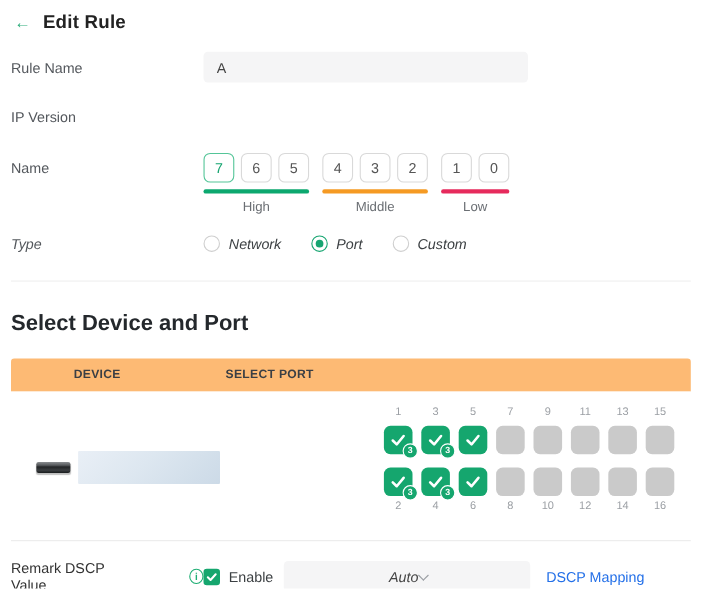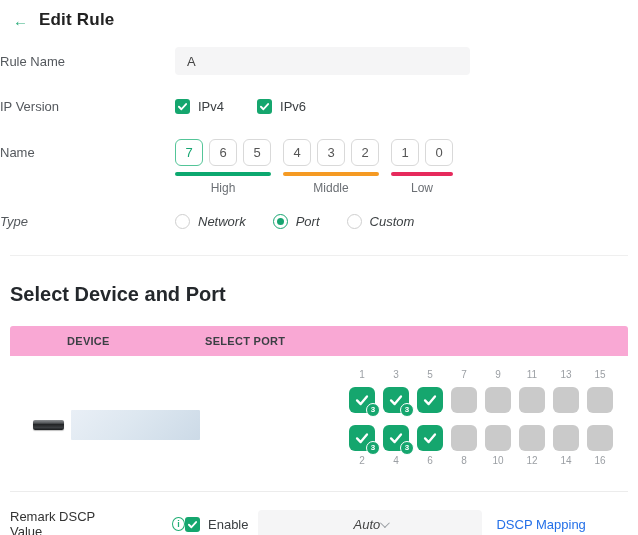--- a/index.html
+++ b/index.html
@@ -9,21 +9,21 @@
     font-family: "Liberation Sans", sans-serif;
     color:#333; font-size:13px;
   }
 
   
   .header { display:flex; align-items:center; gap:11px; padding:10px 0 0 13px; }
   .back-arrow { color:#2fae7d; font-size:15px; line-height:1; cursor:pointer; }
   .page-title { font-size:17px; font-weight:700; color:#222; letter-spacing:.2px; }
 
   
-  .form { }
+  .form { padding-left:10px; }
   .row { display:flex; align-items:center; }
   .row-label { width:175px; color:#54585d; font-size:13px; flex-shrink:0; }
 
   .row-rule-name { margin-top:17px; }
   .text-input {
     width:295px; height:28px; background:#f5f5f6; border:none; border-radius:4px;
     padding:0 12px; font-size:13px; color:#444; font-family:"Liberation Sans",sans-serif;
     outline:none;
   }
 
@@ -61,21 +61,21 @@
   }
   .radio.selected { border-color:#17a571; }
   .radio.selected::after { content:""; width:7px; height:7px; border-radius:50%; background:#17a571; }
 
   .divider { border-top:1px solid #efefef; margin:26px 10px 0 10px; }
 
   
   .section-title { font-size:20px; font-weight:700; color:#24282c; margin:27px 0 0 10px; }
   .device-table { margin:20px 10px 0 10px; }
   .table-header {
-    position:relative; height:30px; background:#f9a8d4; border-radius:3px 3px 0 0;text-decoration:underline;
+    position:relative; height:30px; background:#fdba74; border-radius:3px 3px 0 0;text-decoration:underline;
   }
   .th { position:absolute; top:9px; font-size:11px; font-weight:700; color:#3b3f44; letter-spacing:.3px; }
   .th-device { left:57px; }
   .th-port { left:195px; }
   .device-row { position:relative; height:136px; background:#fff; border-bottom:1px solid #ececec; }
 
   .device-cell { position:absolute; left:23px; top:54px; display:flex; align-items:center; gap:7px; }
   .switch-device {
     width:31px; height:10px; border-radius:2px;
     background:linear-gradient(180deg,#8a8d90 0%,#55585b 30%,#232527 45%,#3a3d40 75%,#191b1d 100%);
@@ -133,38 +133,20 @@
 
 <div class="form">
 
   <div class="row row-rule-name">
     <span class="row-label">Rule Name</span>
     <input class="text-input" type="text" value="A" style="">
   </div>
 
   <div class="row row-ip">
     <span class="row-label">IP Version</span>
-    <div id="ip-options" style="display:flex;">
-        <div class="checkbox-option">
-          <span class="checkbox">
-            <svg viewBox="0 0 20 20" width="11" height="11">
-              <path d="M3.5 10.5 L8 15 L16.5 5.5" fill="none" stroke="#fff" stroke-width="3.4" stroke-linecap="round" stroke-linejoin="round"></path>
-            </svg>
-          </span>
-          <span class="option-label">IPv4</span>
-        </div>
-        <div class="checkbox-option">
-          <span class="checkbox">
-            <svg viewBox="0 0 20 20" width="11" height="11">
-              <path d="M3.5 10.5 L8 15 L16.5 5.5" fill="none" stroke="#fff" stroke-width="3.4" stroke-linecap="round" stroke-linejoin="round"></path>
-            </svg>
-          </span>
-          <span class="option-label">IPv6</span>
-        </div>
-      </div>
   </div>
 
   <div class="row row-queue">
     <span class="row-label">Name</span>
     <div id="queue-groups" class="queue-groups">
         <div class="queue-group">
           <div class="queue-buttons">
             <div class="queue-btn selected">7</div>
             <div class="queue-btn">6</div>
             <div class="queue-btn">5</div>

